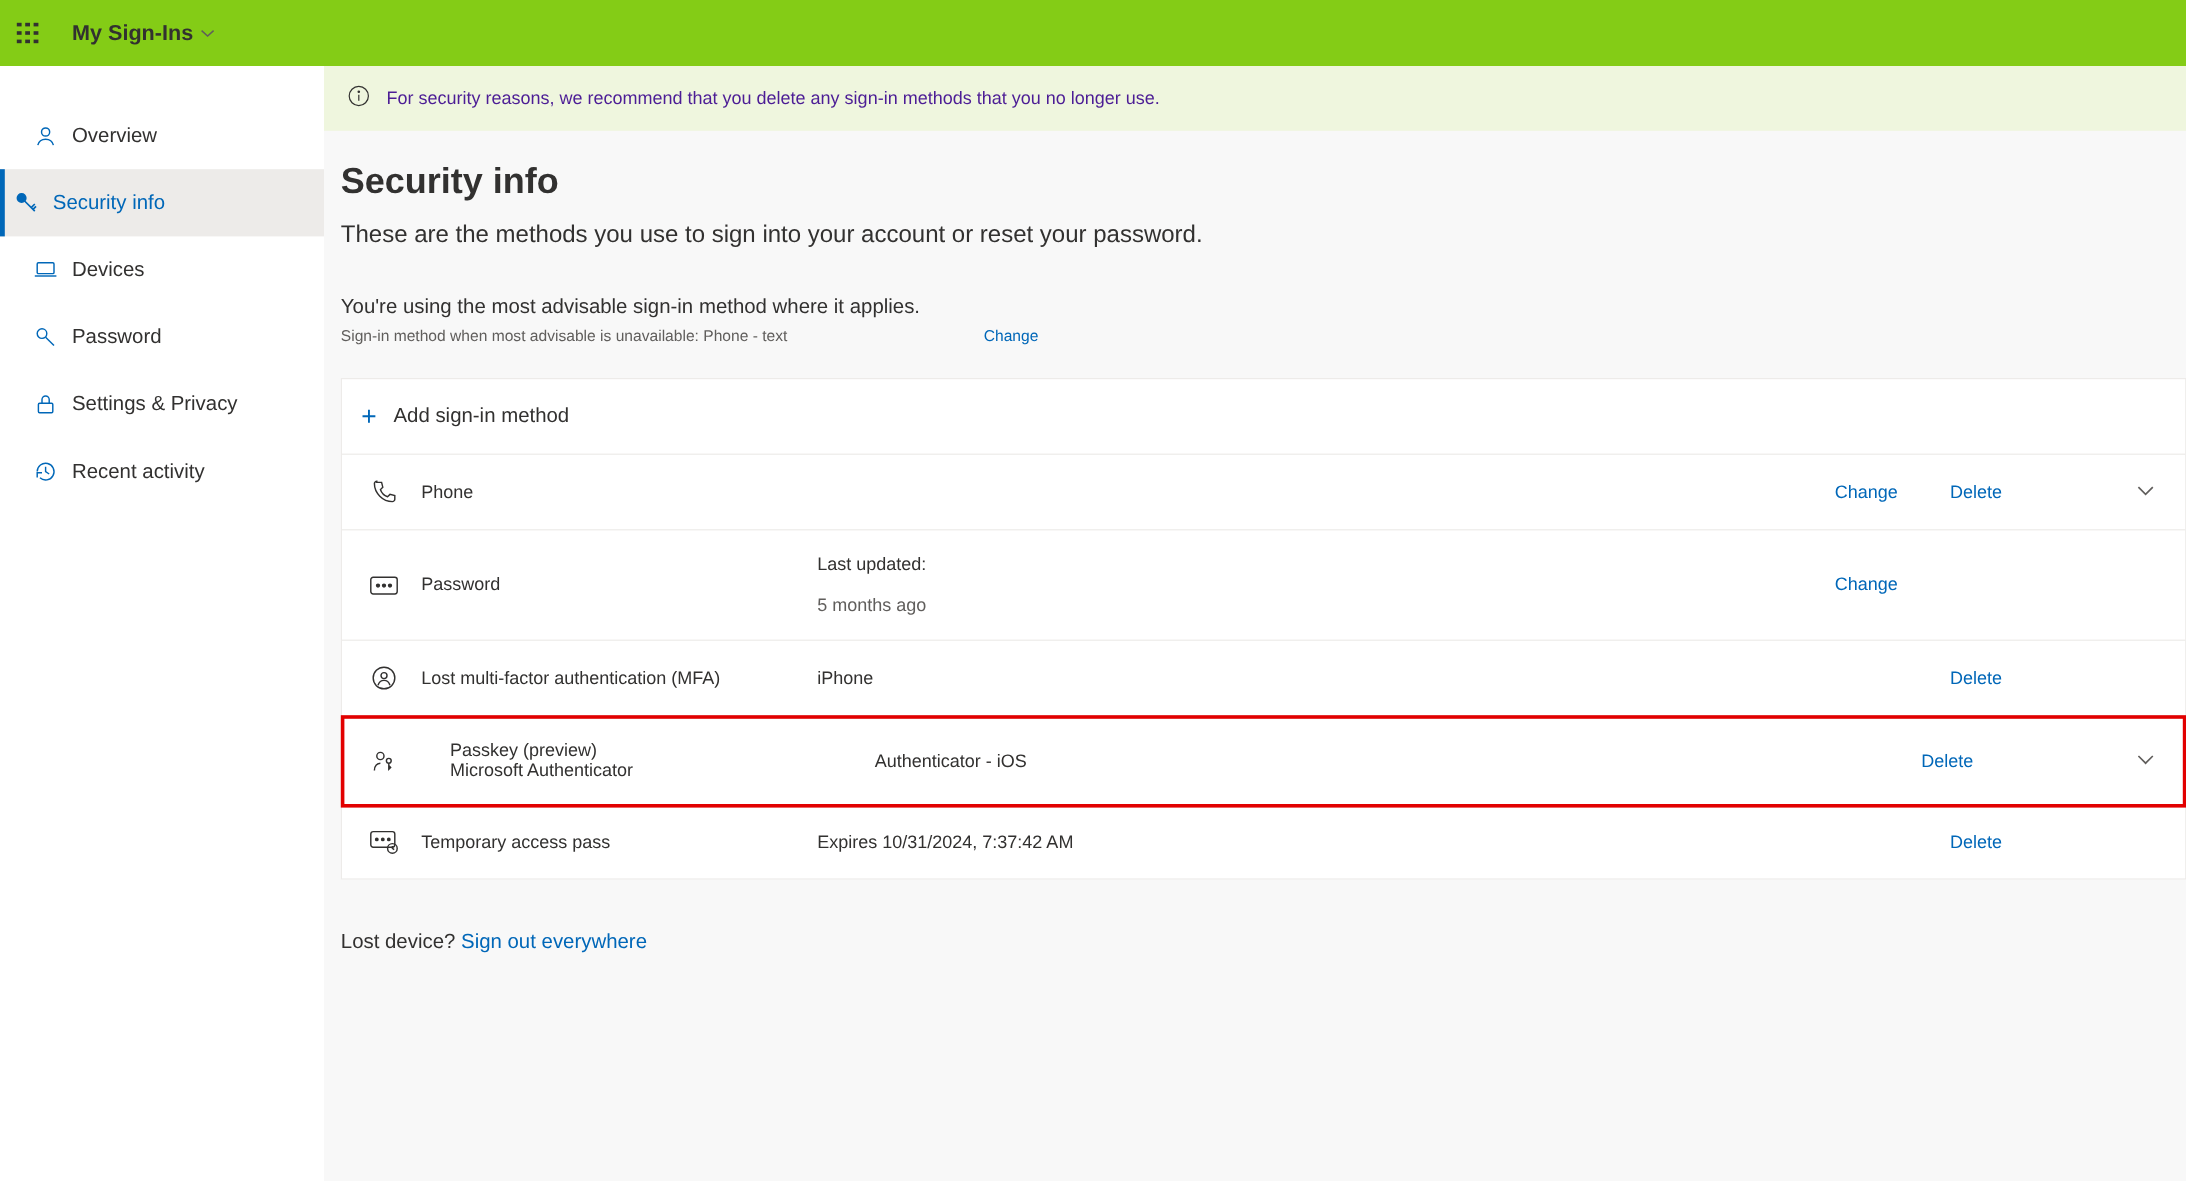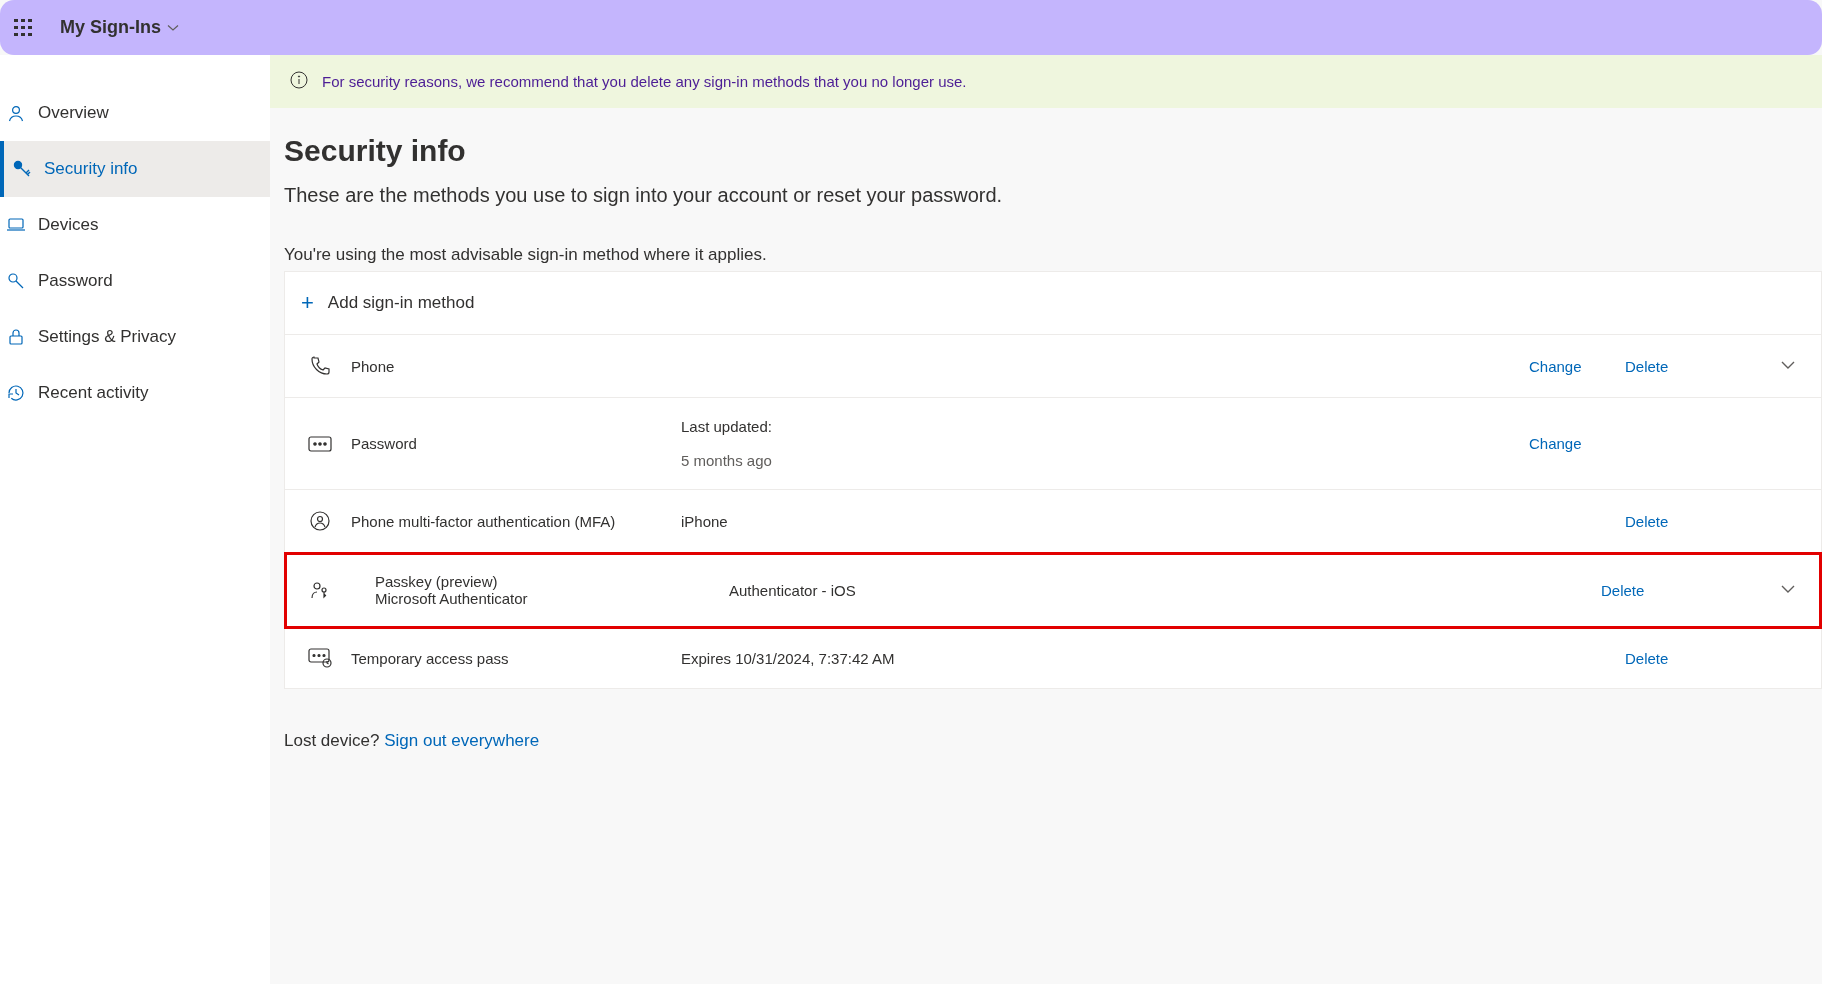--- a/index.html
+++ b/index.html
@@ -1,27 +1,27 @@
 <!DOCTYPE html>
 <html><head>
   <meta charset="utf-8">
   <style>
     * { margin:0; padding:0; box-sizing:border-box; font-family:"Segoe UI",-apple-system,BlinkMacSystemFont,sans-serif; }
     body { background:#f8f8f8; color:#323130; font-size:14px; width:1822px; }
     
-    .topbar { height:55px; background:#c4b5fd; display:flex; align-items:center; padding:0 14px;border-radius:14px; }
+    .topbar { height:55px; background:#84cc16; display:flex; align-items:center; padding:0 14px; }
     .waffle { width:18px; height:18px; display:grid; grid-template-columns:repeat(3,3.5px); grid-template-rows:repeat(3,3.5px); gap:3.5px; margin-right:28px; cursor:pointer; }
     .waffle span { background:#323130; }
     .brand { font-size:18px; font-weight:600; display:flex; align-items:center; cursor:pointer; }
     .brand svg { margin-left:6px; }
 
     .layout { display:flex; }
     
     .sidebar { width:270px; background:#fff; padding-top:30px; min-height:940px; }
-    .nav-item { display:flex; align-items:center; padding:18px 12px 18px 6px; cursor:pointer; font-size:17px; color:#323130; }
+    .nav-item { display:flex; align-items:center; padding:18px 12px 18px 28px; cursor:pointer; font-size:17px; color:#323130; }
     .nav-item.active { background:#edebe9; color:#0067b8; border-left:4px solid #0067b8; padding-left:8px; }
     .nav-item .nav-icon { width:20px; height:20px; margin-right:12px; display:flex; align-items:center; justify-content:center; }
     .nav-item.active .nav-icon svg { stroke:#0067b8; fill:#0067b8; }
 
     .main { flex:1; padding:0; }
     .banner { background:#eff6de; display:flex; align-items:center; padding:16px 20px; color:#4c1d95; font-size:15px; }
     .banner .info-icon { margin-right:14px; }
     
     .content { padding:26px 0 0 14px; }
     h1 { font-size:30px; font-weight:600; margin-bottom:16px; }
@@ -145,20 +145,24 @@
             <path d="M9 8v5"></path>
           </svg>
       </span>
       <span>For security reasons, we recommend that you delete any sign-in methods that you no longer use.</span>
     </div>
 
     <div class="content">
       <h1>Security info</h1>
       <p class="subtitle">These are the methods you use to sign into your account or reset your password.</p>
       <p class="advice">You're using the most advisable sign-in method where it applies.</p>
+      <p class="advice-sub">
+        <span>Sign-in method when most advisable is unavailable: Phone - text</span>
+        <a>Change</a>
+      </p>
 
       <div class="card">
         <div class="add-row">
           <span class="plus">+</span>
           <span>Add sign-in method</span>
         </div>
 
         <div class="method-row">
           <span class="method-icon">
             <svg width="22" height="22" viewBox="0 0 22 22" fill="none" stroke="#323130" stroke-width="1.2">
@@ -201,21 +205,21 @@
 
         <div class="method-row">
           <span class="method-icon">
             <svg width="22" height="22" viewBox="0 0 22 22" fill="none" stroke="#323130" stroke-width="1.2">
                 <circle cx="11" cy="11" r="9"></circle>
                 <circle cx="11" cy="9" r="2.5"></circle>
                 <path d="M6 17c1-3 3-4 5-4s4 1 5 4"></path>
               </svg>
           </span>
           <div class="method-name">
-            <div class="sub">Phone multi-factor authentication (MFA)</div>
+            <div class="sub">Lost multi-factor authentication (MFA)</div>
           </div>
           <div class="method-detail">
               <div>iPhone</div>
             </div>
           <span class="spacer-action"></span>
           <span class="action">Delete</span>
           <span class="expand-spacer"></span>
         </div>
 
         <div class="method-row highlight">

